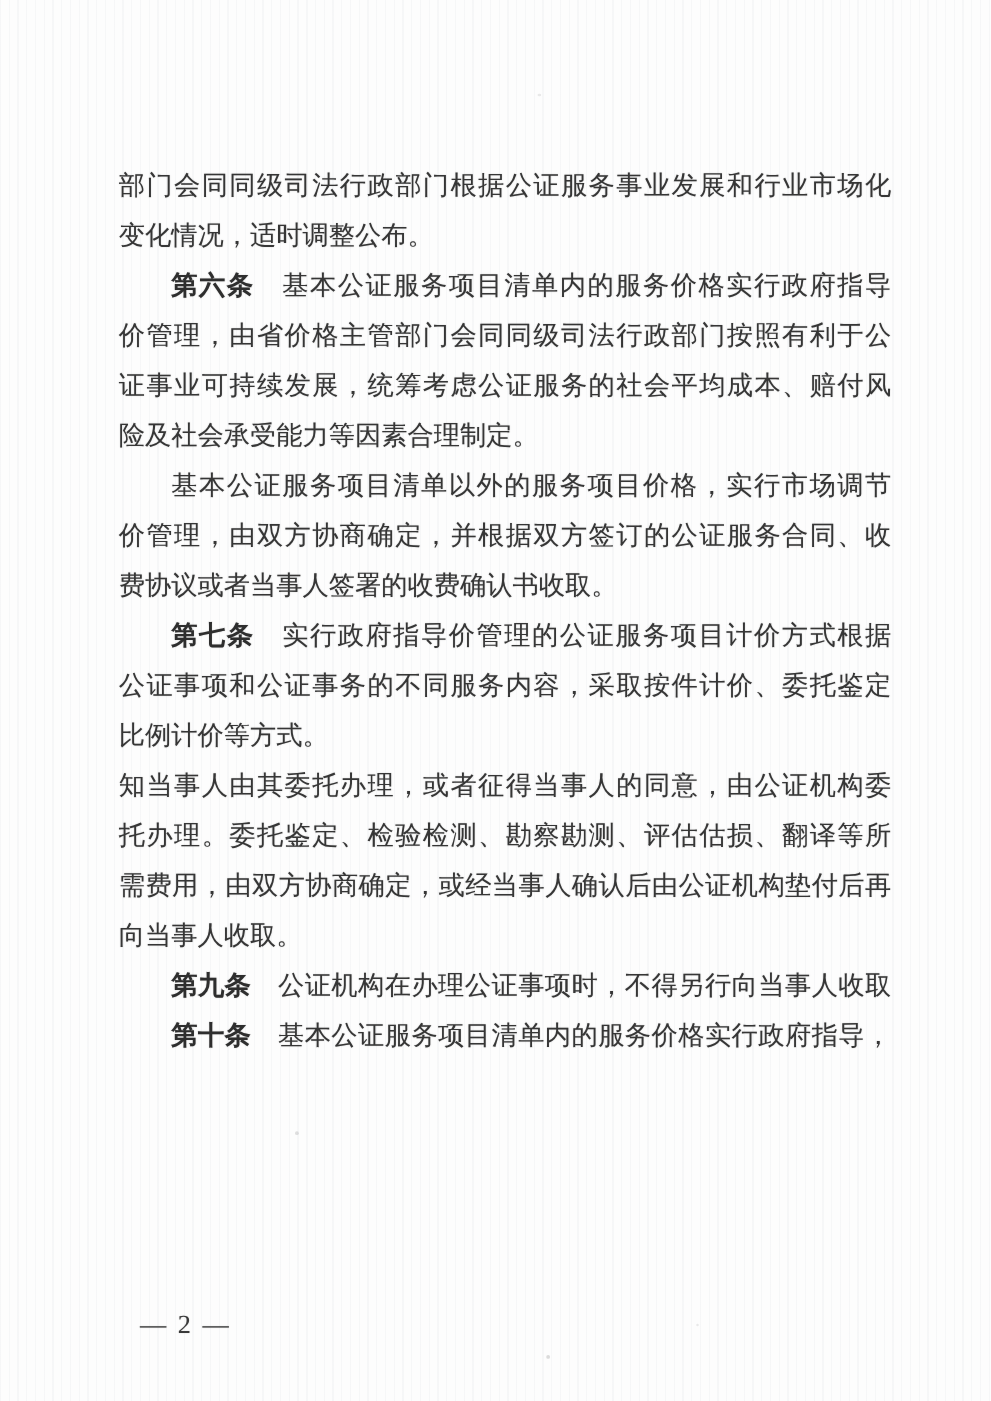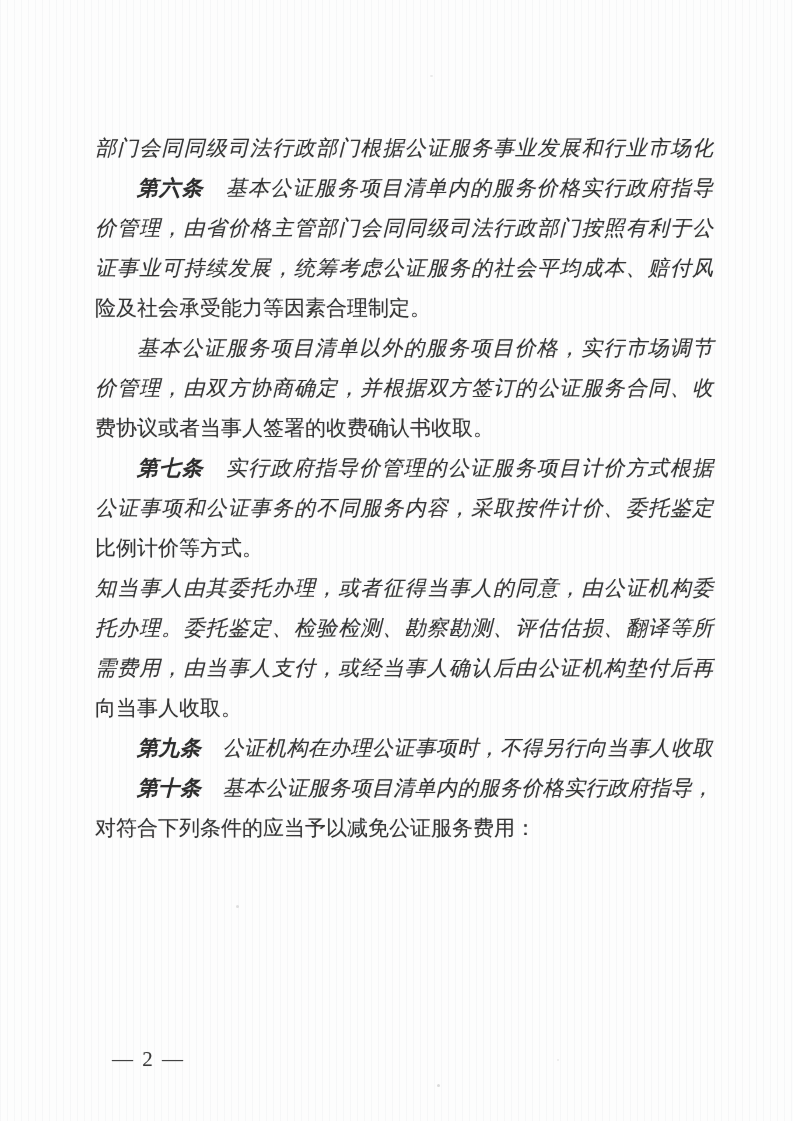--- a/index.html
+++ b/index.html
@@ -35,21 +35,20 @@
     height: 40px;
     line-height: 40px;
     font-size: 21px;
     color: #363636;
     text-align: justify;
     text-shadow: 0 0 1px rgba(60, 60, 60, 0.35);
     white-space: normal;
   }
   .line.fill {
     text-align-last: justify;
-    font-style: italic;
   }
   .line.ind {
     text-indent: 2em;
   }
   .line .bold {
     font-weight: bold;
     color: #2e2e2e;
   }
   .footer {
     position: absolute;
@@ -72,36 +71,36 @@
   .speck.s2 { left: 236px; top: 905px;  width: 3px; height: 3px; opacity: 0.3; }
   .speck.s3 { left: 437px; top: 1084px; width: 3px; height: 3px; opacity: 0.35; }
   .speck.s4 { left: 557px; top: 1059px; width: 2px; height: 2px; opacity: 0.2; }
 </style>
 </head>
 <body>
 
 <div class="page">
   <div class="body-text" id="text-block">
       <div class="line fill"><span class="reg">部门会同同级司法行政部门根据公证服务事业发展和行业市场化</span></div>
+      <div class="line"><span class="reg">变化情况，适时调整公布。</span></div>
       <div class="line fill ind"><span class="bold">第六条</span><span class="reg">　基本公证服务项目清单内的服务价格实行政府指导</span></div>
       <div class="line fill"><span class="reg">价管理，由省价格主管部门会同同级司法行政部门按照有利于公</span></div>
       <div class="line fill"><span class="reg">证事业可持续发展，统筹考虑公证服务的社会平均成本、赔付风</span></div>
       <div class="line"><span class="reg">险及社会承受能力等因素合理制定。</span></div>
       <div class="line fill ind"><span class="reg">基本公证服务项目清单以外的服务项目价格，实行市场调节</span></div>
       <div class="line fill"><span class="reg">价管理，由双方协商确定，并根据双方签订的公证服务合同、收</span></div>
       <div class="line"><span class="reg">费协议或者当事人签署的收费确认书收取。</span></div>
       <div class="line fill ind"><span class="bold">第七条</span><span class="reg">　实行政府指导价管理的公证服务项目计价方式根据</span></div>
       <div class="line fill"><span class="reg">公证事项和公证事务的不同服务内容，采取按件计价、委托鉴定</span></div>
       <div class="line"><span class="reg">比例计价等方式。</span></div>
       <div class="line fill"><span class="reg">知当事人由其委托办理，或者征得当事人的同意，由公证机构委</span></div>
       <div class="line fill"><span class="reg">托办理。委托鉴定、检验检测、勘察勘测、评估估损、翻译等所</span></div>
-      <div class="line fill"><span class="reg">需费用，由当事人支付，或经当事人确认后由公证机构垫付后再</span></div>
+      <div class="line fill"><span class="reg">需费用，由双方协商确定，或经当事人确认后由公证机构垫付后再</span></div>
       <div class="line"><span class="reg">向当事人收取。</span></div>
       <div class="line fill ind"><span class="bold">第九条</span><span class="reg">　公证机构在办理公证事项时，不得另行向当事人收取</span></div>
       <div class="line fill ind"><span class="bold">第十条</span><span class="reg">　基本公证服务项目清单内的服务价格实行政府指导，</span></div>
-      <div class="line"><span class="reg">对符合下列条件的应当予以减免公证服务费用：</span></div>
     </div>
   <div class="footer">— 2 —</div>
   <i class="speck s1"></i>
   <i class="speck s2"></i>
   <i class="speck s3"></i>
   <i class="speck s4"></i>
 </div>
 
 </body></html>

